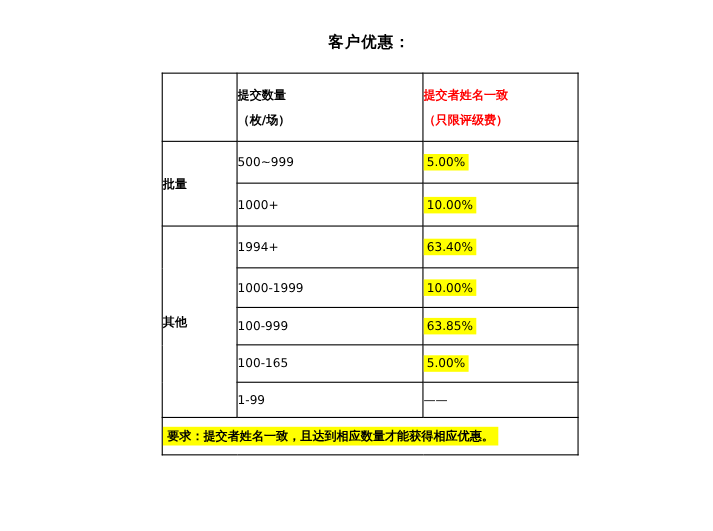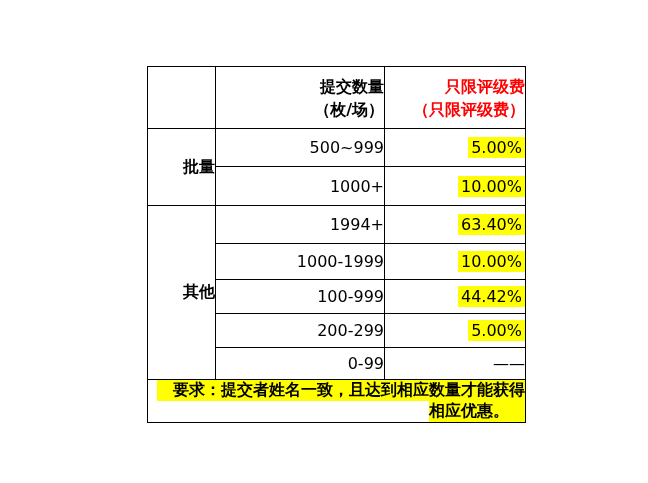--- a/index.html
+++ b/index.html
@@ -28,23 +28,23 @@
   }
   table.offer-table {
     position: absolute;
     left: 147px;
     top: 66px;
     border-collapse: collapse;
     table-layout: fixed;
   }
   .offer-table td {
     border: 1px solid var(--border, #000000);
-    text-align: right;
+    text-align: left;
     vertical-align: middle;
-    font-size: 16px;
+    font-size: 11px;
     padding: 0;
     overflow: hidden;
   }
   .col-group   { width: 68px;  }
   .col-qty     { width: 169px; }
   .col-disc    { width: 141px; }
   .hdr {
     font-weight: bold;
     font-size: 14px;
     line-height: 23px;
@@ -57,45 +57,46 @@
   .hl {
     background: var(--highlight-yellow, #ffff00);
     padding: 1px 3px;
   }
   .req-cell {
     font-weight: bold;
     font-size: 14px;
   }
   .req-text {
     background: var(--highlight-yellow, #ffff00);
-    padding: 2px 16px;
+    padding: 2px 4px;
   }
 </style>
 </head>
 <body>
 
 <div class="page">
 
+  <div class="doc-title">客户优惠：</div>
 
   <table class="offer-table">
     <colgroup>
       <col class="col-group">
       <col class="col-qty">
       <col class="col-disc">
     </colgroup>
 
     <tbody>
         <tr style="height:62px;">
       <td></td>
       <td class="hdr">
         <div>提交数量</div>
         <div>（枚/场）</div>
       </td>
       <td class="hdr hdr-red">
-        <div>只限评级费</div>
+        <div>提交者姓名一致</div>
         <div>（只限评级费）</div>
       </td>
     </tr>
 
     <tr style="height:38px;">
       <td class="group-cell" rowspan="2">批量</td>
       <td>500~999</td>
       <td>
         <span class="hl">5.00%</span>
       </td>
@@ -116,31 +117,31 @@
     </tr>
     <tr style="height:36px;">
       <td>1000-1999</td>
       <td>
         <span class="hl">10.00%</span>
       </td>
     </tr>
     <tr style="height:34px;">
       <td>100-999</td>
       <td>
-        <span class="hl">44.42%</span>
+        <span class="hl">63.85%</span>
       </td>
     </tr>
     <tr style="height:34px;">
-      <td>200-299</td>
+      <td>100-165</td>
       <td>
         <span class="hl">5.00%</span>
       </td>
     </tr>
     <tr style="height:32px;">
-      <td>0-99</td>
+      <td>1-99</td>
       <td>——</td>
     </tr>
 
     <tr style="height:34px;">
       <td class="req-cell" colspan="3">
         <span class="req-text">要求：提交者姓名一致，且达到相应数量才能获得相应优惠。</span>
       </td>
     </tr>
   </tbody>
     </table>

